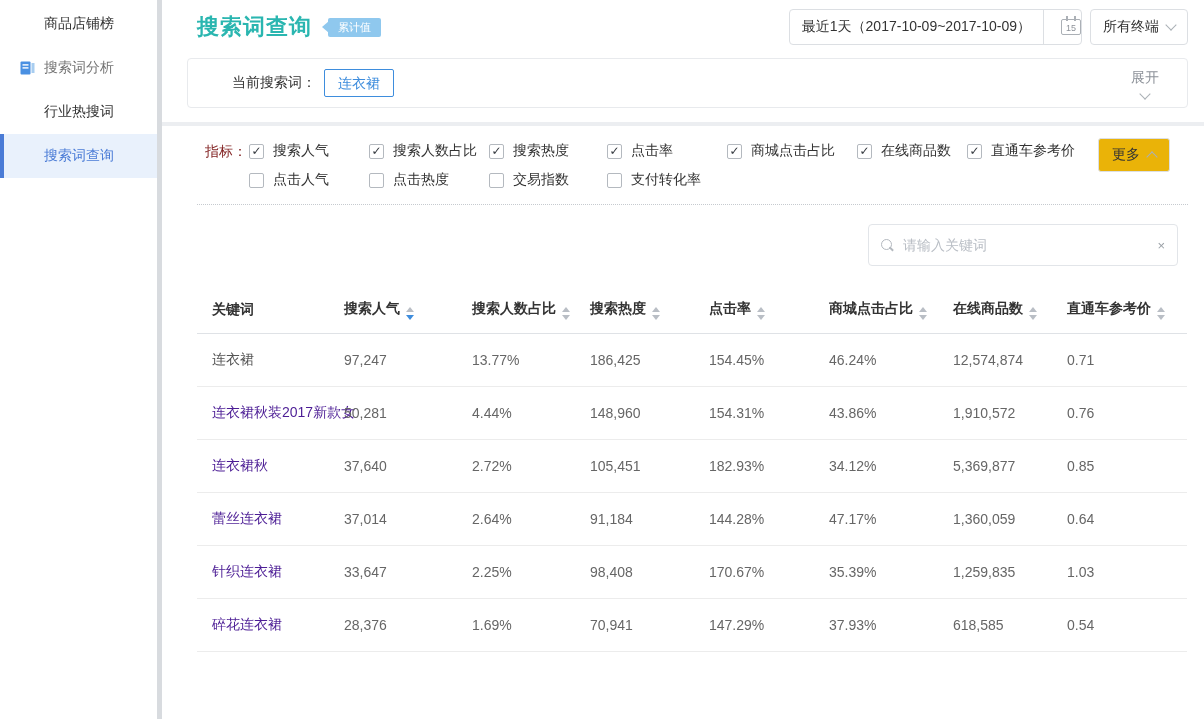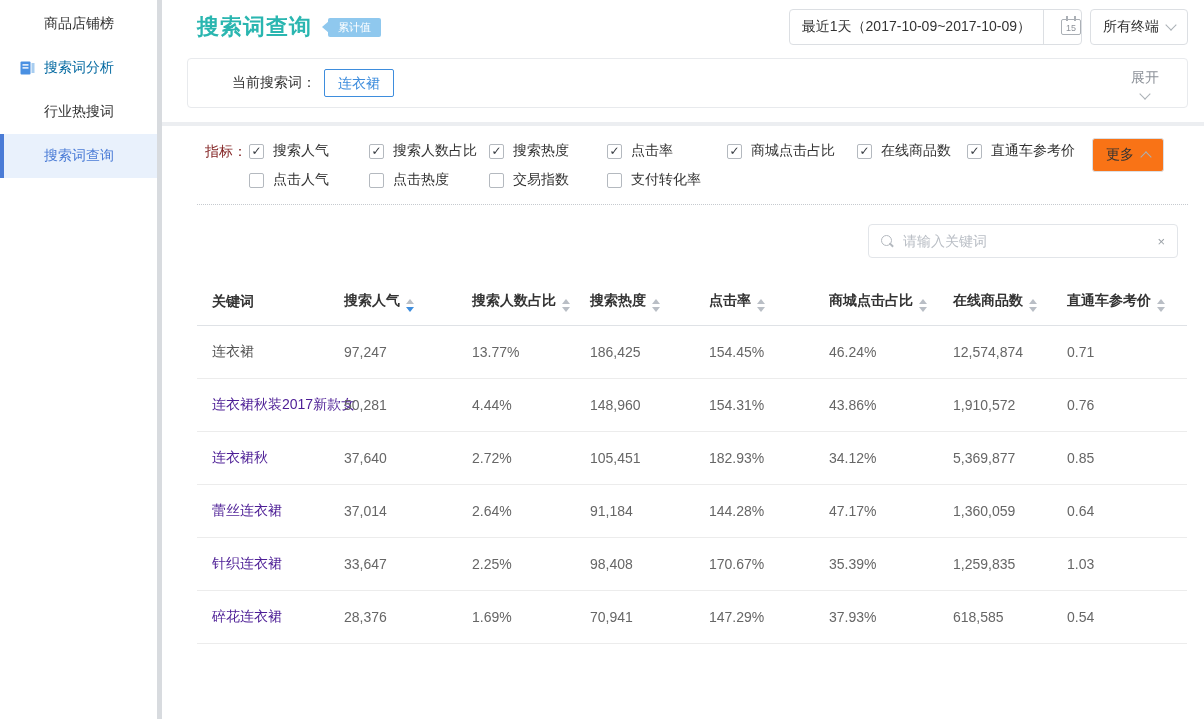--- a/index.html
+++ b/index.html
@@ -3,21 +3,21 @@
 <meta charset="utf-8">
 <style>
   * { box-sizing: border-box; margin: 0; padding: 0; }
   html,body { width:1204px; height:719px; overflow:hidden; }
   body { font-family:"Liberation Sans","DejaVu Sans",sans-serif; background:#fff; color:#333; }
   .app { display:flex; height:100%; }
 
   
   .sidebar { width:157px; flex:none; background:#fff; padding-top:2px; }
   .side-item { height:44px; display:flex; align-items:center; padding-left:44px; font-size:14px; color:#333; cursor:pointer; position:relative; }
-  .side-item.dimmed { color:#0369a1; }
+  .side-item.dimmed { color:#737373; }
   .side-item .side-icon { position:absolute; left:20px; top:50%; transform:translateY(-50%); display:flex; }
   .side-item.active { background:#e9f1fc; border-left:4px solid #4a7bd6; padding-left:40px; color:#4a7bd6; }
   .scroll-strip { width:5px; flex:none; background:#d8dbdf; }
 
   
   .main { flex:1; display:flex; flex-direction:column; min-width:0; }
   .top-card { padding:0 16px 14px 25px; }
   .header-row { display:flex; align-items:center; height:54px; padding-left:10px; }
   .page-title { font-size:22px; font-weight:bold; color:#2ab6b0; letter-spacing:1px; }
   .badge { position:relative; margin-left:16px; background:#8fc8ee; color:#fff; font-size:11px; padding:4px 10px; border-radius:2px; line-height:1; }
@@ -46,26 +46,26 @@
   
   .content-card { flex:1; padding:16px 16px 0 35px; position:relative; }
   .metrics { display:flex; font-size:14px; }
   .metrics-label { color:#7f1d1d; width:44px; flex:none; padding-top:1px;margin-left:8px; }
   .metrics-rows { display:flex; flex-direction:column; gap:11px; }
   .metrics-row { display:flex; }
   .metric { display:flex; align-items:center; gap:9px; cursor:pointer; }
   .mc1{width:120px;} .mc2{width:120px;} .mc3{width:118px;} .mc4{width:120px;} .mc5{width:130px;} .mc6{width:110px;} .mc7{width:150px;}
   .cb { width:15px; height:15px; border:1px solid #b4b9bf; border-radius:2px; background:#fff; display:flex; align-items:center; justify-content:center; flex:none; }
   .cb.checked::after { content:"✓"; font-size:12px; font-weight:bold; color:#33373d; line-height:1; }
-  .more-btn { position:absolute; top:12px; right:40px; display:flex; align-items:center; gap:8px; border:1px solid #dcdfe3; border-radius:3px; background:#f97316; padding:7px 13px; font-size:14px; color:#333; cursor:pointer; }
+  .more-btn { position:absolute; top:12px; right:34px; display:flex; align-items:center; gap:8px; border:1px solid #dcdfe3; border-radius:3px; background:#eab308; padding:7px 13px; font-size:14px; color:#333; cursor:pointer; }
 
   .dotted { border-top:1px dotted #c6cacf; margin-top:15px; }
 
   .search-row { display:flex; justify-content:flex-end; margin:19px 10px 0 0; }
-  .search-box { width:310px; height:34px; border:1px solid #e2e5e9; border-radius:4px; display:flex; align-items:center; padding:0 12px; gap:8px; background:#fff; }
+  .search-box { width:310px; height:42px; border:1px solid #e2e5e9; border-radius:4px; display:flex; align-items:center; padding:0 12px; gap:8px; background:#fff; }
   .lens { position:relative; width:14px; height:14px; flex:none; }
   .lens::before { content:""; position:absolute; width:9px; height:9px; border:1.5px solid #b4b9bf; border-radius:50%; left:0; top:1px; }
   .lens::after { content:""; position:absolute; width:5px; height:1.5px; background:#b4b9bf; transform:rotate(45deg); left:8px; top:10px; }
   .search-input { border:none; outline:none; flex:1; font-size:14px; color:#333; background:transparent; }
   .search-input::placeholder { color:#b9bec5; }
   .clear-x { color:#9aa0a6; font-size:13px; cursor:pointer; }
 
   
   table { width:990px; border-collapse:collapse; table-layout:fixed; margin-top:21px; }
   th { font-size:14px; color:#333; text-align:left; font-weight:bold; padding:13px 0 13px 15px; border-bottom:1px solid #dfe2e6; white-space:nowrap; cursor:pointer; }

